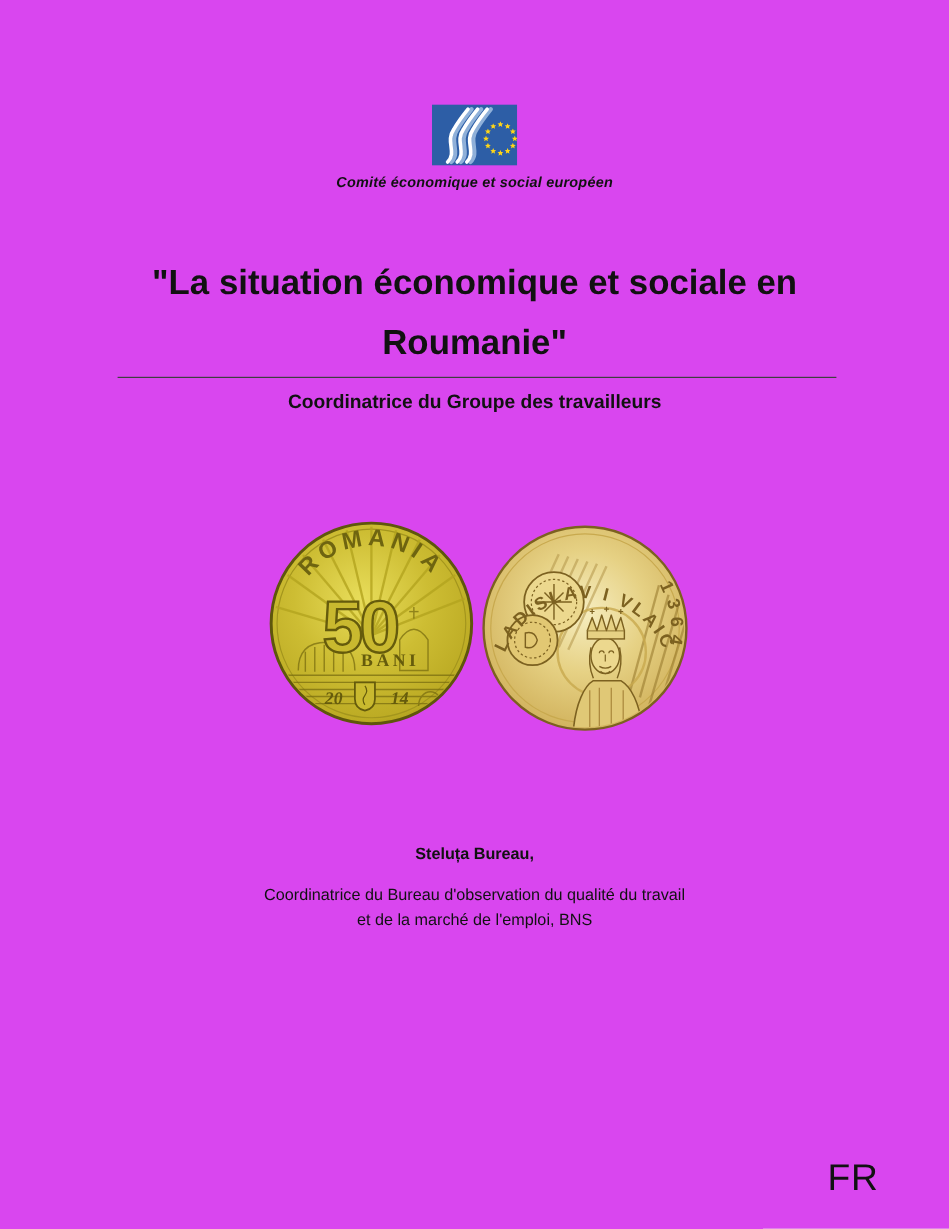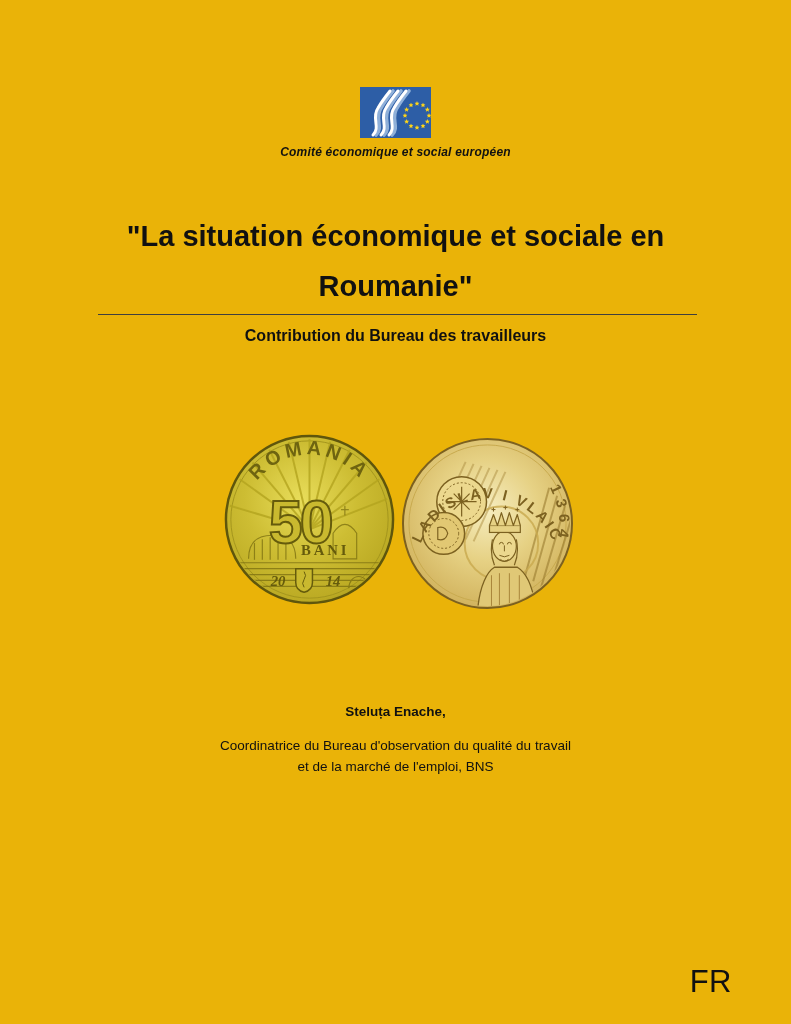--- a/index.html
+++ b/index.html
@@ -1,20 +1,20 @@
 <!DOCTYPE html>
 <html><head>
 <meta charset="utf-8">
 <style>
   * { margin:0; padding:0; box-sizing:border-box; }
   html,body { background:#e8e8e8; }
   body { font-family:"Liberation Sans", sans-serif; }
   .page {
     position:relative; width:791px; height:1024px;
-    margin:0 auto; background:#eab308; overflow:hidden; color:#1a1a1a;
+    margin:0 auto; background:#d946ef; overflow:hidden; color:#1a1a1a;
   }
 
   
   .logo-wrap {
     position:absolute; top:87px; left:0; right:0;
     display:flex; flex-direction:column; align-items:center;
   }
   .logo-svg { width:71px; height:51px; display:block; }
   .logo-caption {
     margin-top:7px; font-size:12px; font-weight:bold; font-style:italic;
@@ -97,21 +97,21 @@
     <div class="logo-caption">Comité économique et social européen</div>
   </div>
 
   <div class="title-block">
     <h1>
       <span>"La situation économique et sociale en</span>
       <span>Roumanie"</span>
     </h1>
   </div>
   <div class="divider"></div>
-  <div class="subtitle">Contribution du Bureau des travailleurs</div>
+  <div class="subtitle">Coordinatrice du Groupe des travailleurs</div>
 
   <div class="coins-image">
 
     <svg class="coin coin-left" viewBox="0 0 176 176">
       <defs>
         <radialGradient id="gL" cx="45%" cy="38%" r="75%">
           <stop offset="0%" stop-color="#e8dd5a"></stop>
           <stop offset="45%" stop-color="#cdbd33"></stop>
           <stop offset="80%" stop-color="#bcab24"></stop>
           <stop offset="100%" stop-color="#8f8316"></stop>
@@ -222,21 +222,21 @@
         <textPath href="#arcR" startOffset="50%" text-anchor="middle">VLADISLAV I VLAICU</textPath>
       </text>
       <path id="arcRyear" d="M 143.2 41.7 A 72 72 0 0 1 153.3 118.4" fill="none"></path>
       <text font-size="15" font-weight="bold" letter-spacing="6" fill="#7c6120" font-family="Liberation Sans, sans-serif">
         <textPath href="#arcRyear" startOffset="50%" text-anchor="middle">1364</textPath>
       </text>
     </svg>
   </div>
 
   <div class="author-block">
-    <div class="author-name">Steluța Enache,</div>
+    <div class="author-name">Steluța Bureau,</div>
     <div class="author-role">
       <div>Coordinatrice du Bureau d'observation du qualité du travail</div>
       <div>et de la marché de l'emploi, BNS</div>
     </div>
   </div>
 
   <div class="lang-marker">FR</div>
 
 </div>
 

